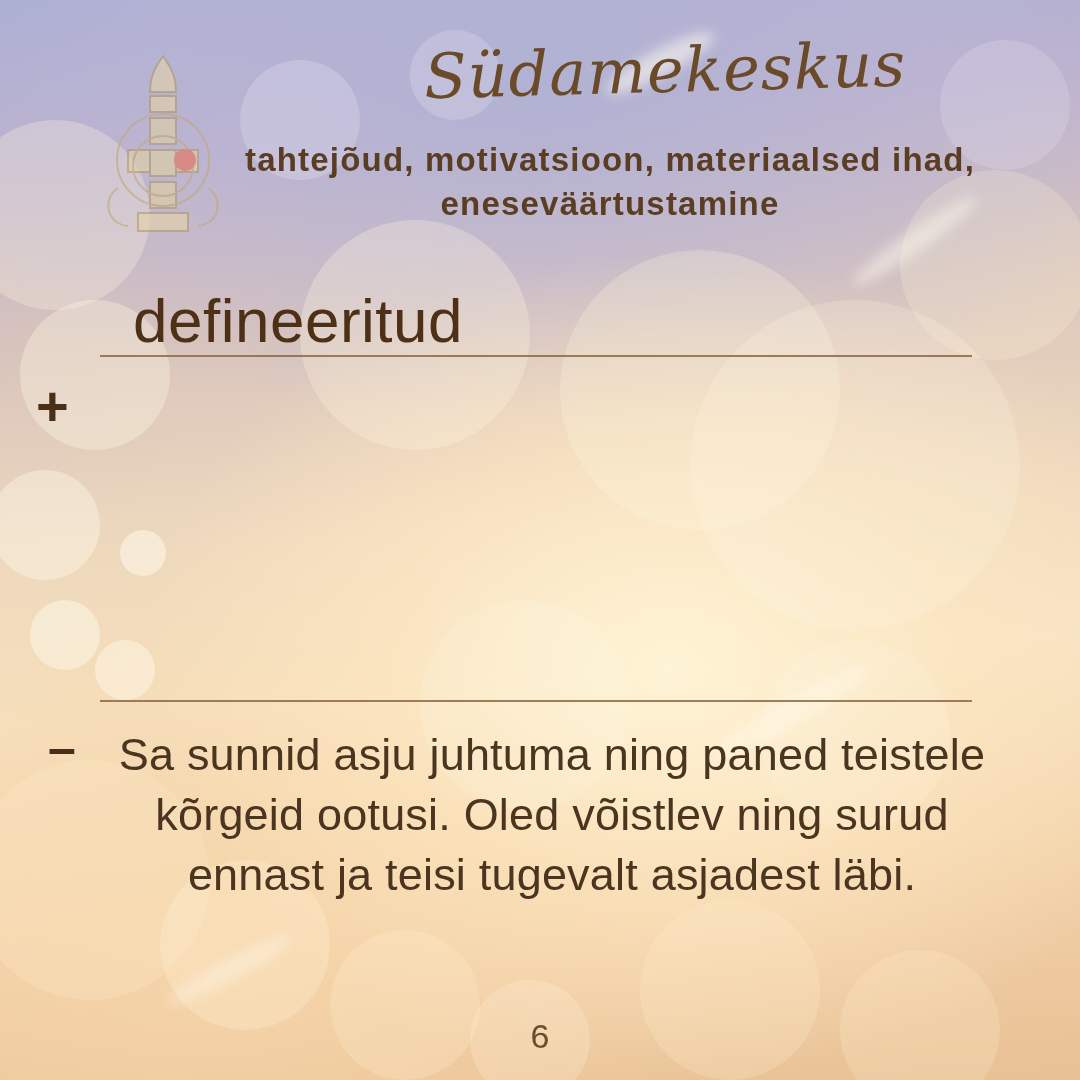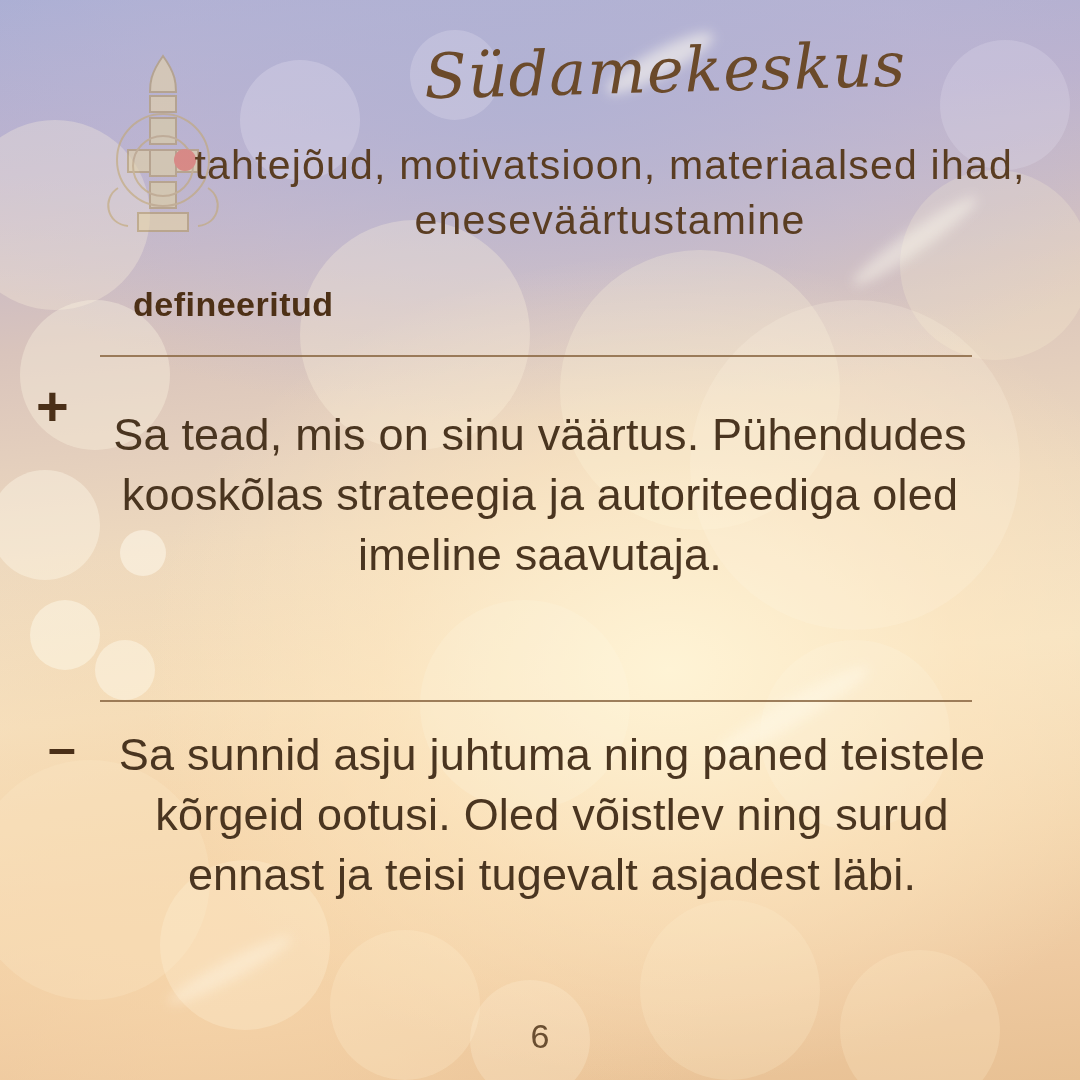--- a/index.html
+++ b/index.html
@@ -68,34 +68,34 @@
     transform: translateX(125px) rotate(-1.5deg);
     white-space: nowrap;
   }
 
   .subtitle {
     position: absolute;
     top: 138px;
     left: 180px;
     width: 860px;
     text-align: center;
-    font-size: 41px;
-    font-weight: normal;
+    font-size: 33px;
+    font-weight: bold;
     line-height: 1.33;
     letter-spacing: 1.2px;
     color: #5a3d22;
   }
 
   
   .title {
     position: absolute;
     top: 285px;
     left: 133px;
-    font-size: 34px;
-    font-weight: bold;
+    font-size: 62px;
+    font-weight: normal;
     letter-spacing: 0.5px;
     color: #4d3016;
   }
 
   .rule {
     position: absolute;
     height: 2px;
     background: #8c6a45;
     opacity: 0.85;
   }
@@ -203,21 +203,20 @@
     </svg>
   </div>
 
   <div class="brand">Südamekeskus</div>
   <div class="subtitle">tahtejõud, motivatsioon, materiaalsed ihad, eneseväärtustamine</div>
 
   <div class="title">defineeritud</div>
   <div class="rule rule-top"></div>
 
   <div class="sign sign-plus">+</div>
-  <div class="para para-positive">Sa tead, mis on sinu väärtus. Pühendudes kooskõlas strateegia ja autoriteediga oled imeline saavutaja.</div>
 
   <div class="rule rule-mid"></div>
 
   <div class="sign sign-minus">–</div>
   <div class="para para-negative">Sa sunnid asju juhtuma ning paned teistele kõrgeid ootusi. Oled võistlev ning surud ennast ja teisi tugevalt asjadest läbi.</div>
 
   <div class="page-number">6</div>
 </div>
 
 </body></html>

